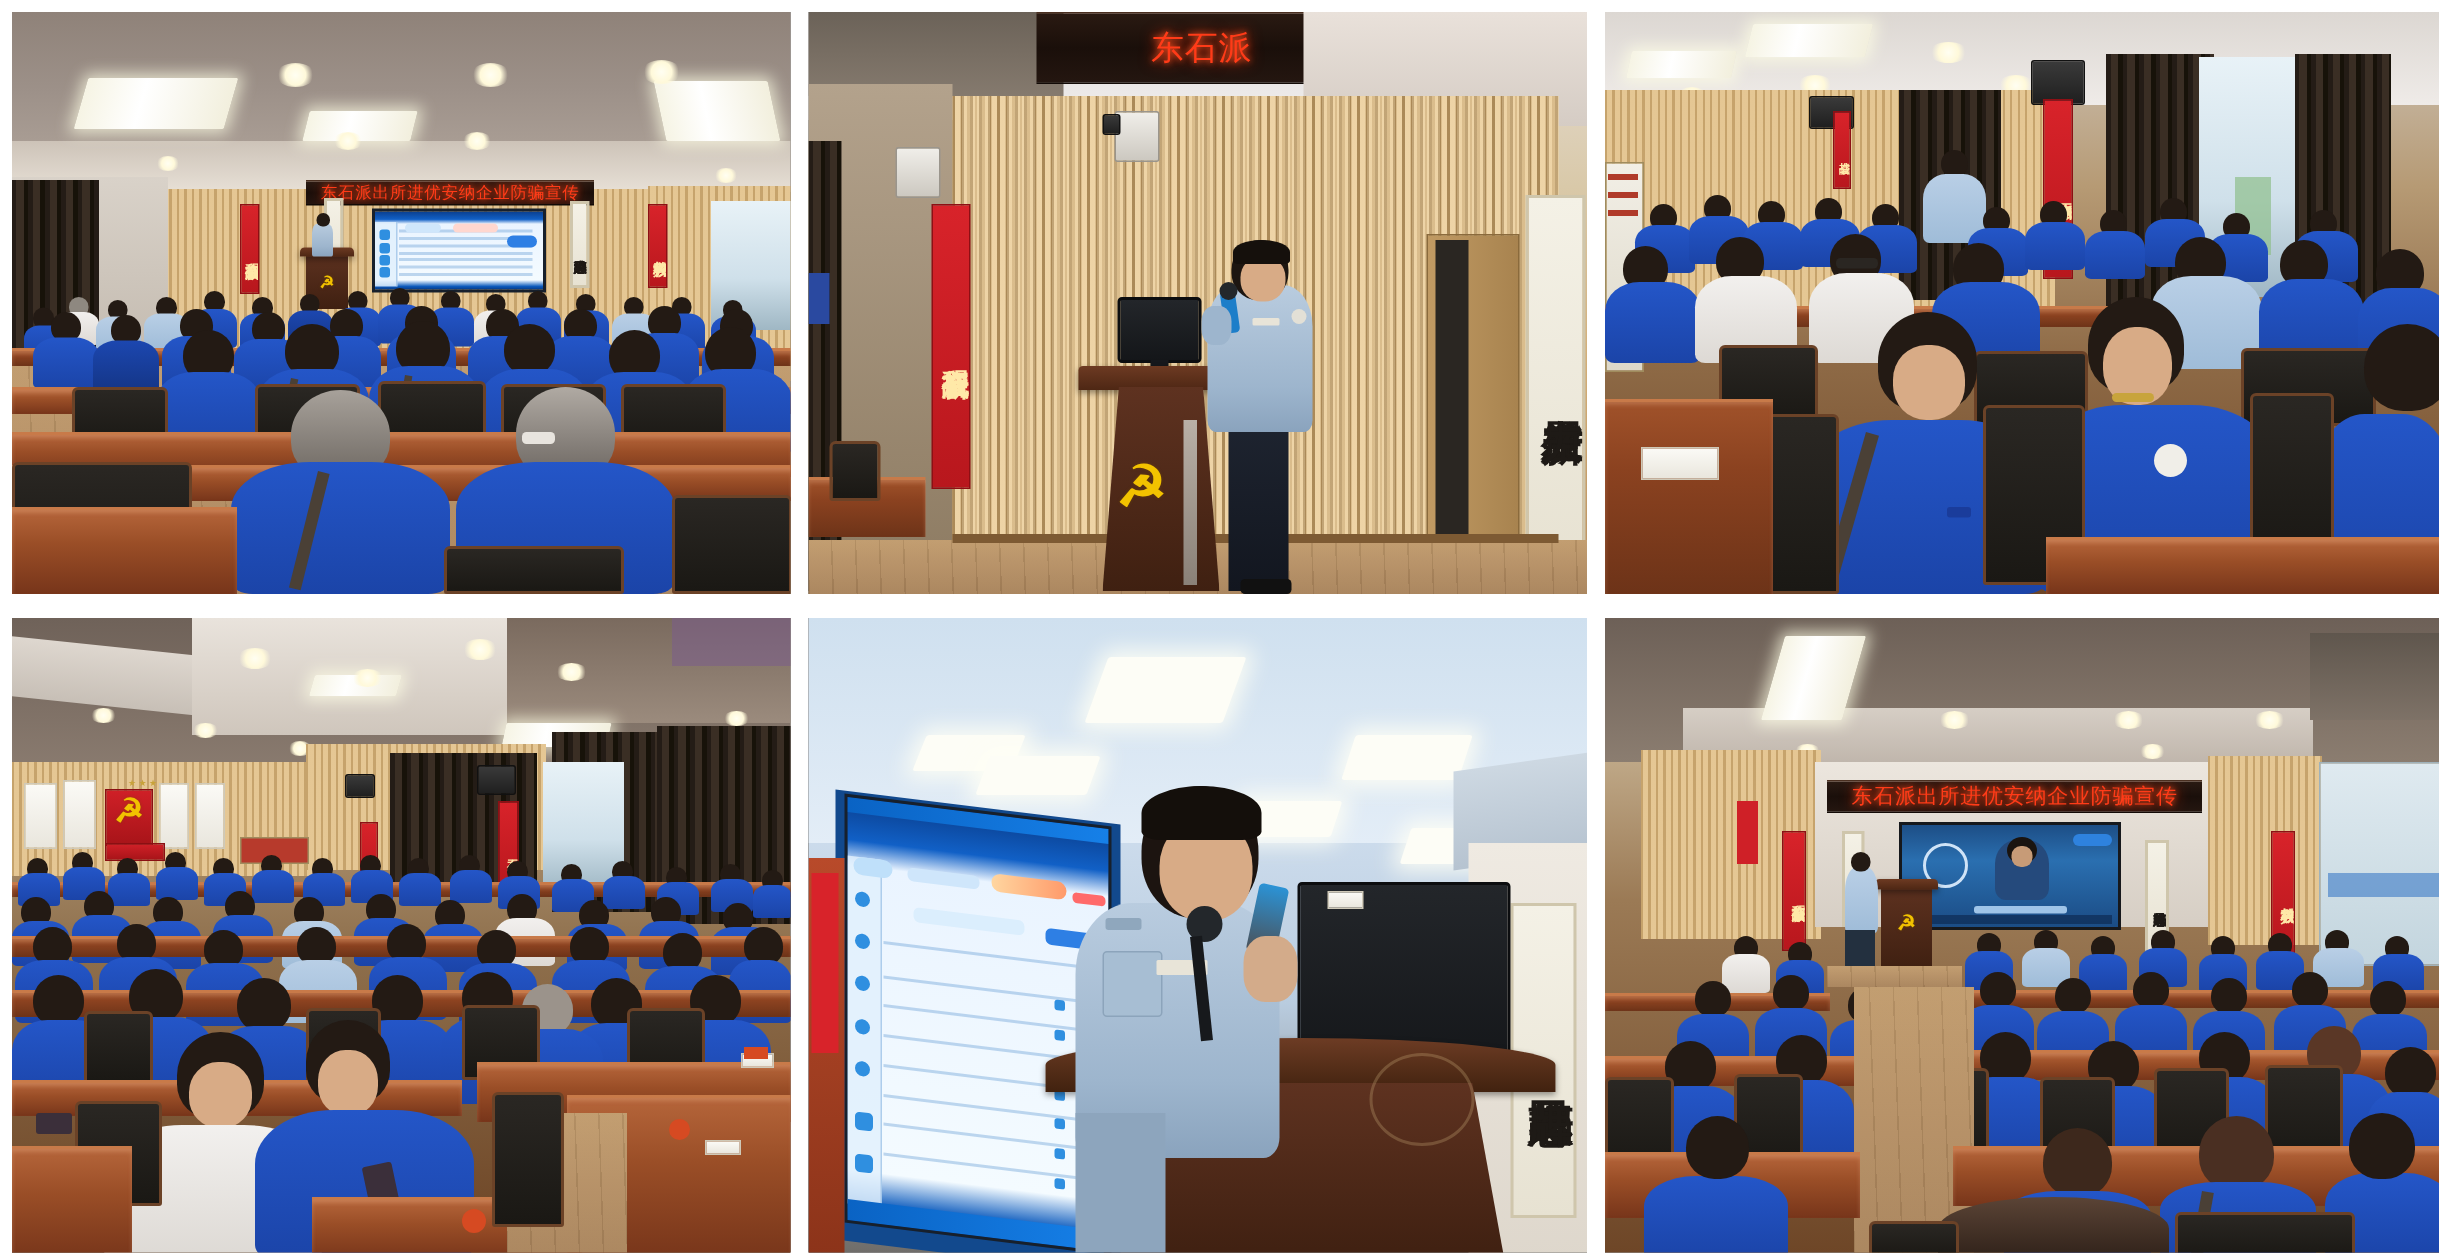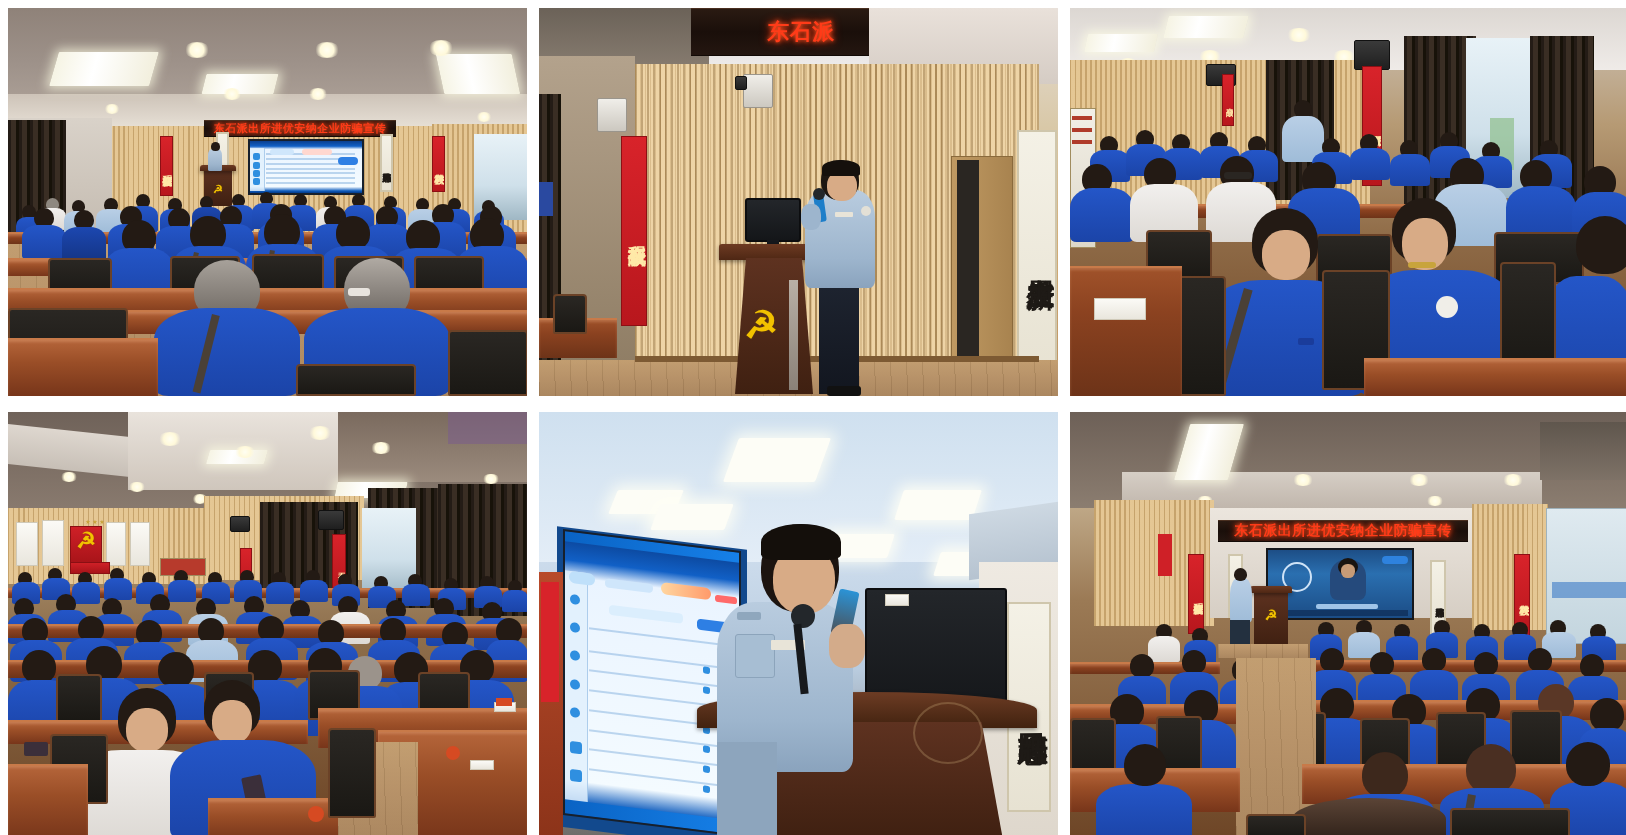--- a/index.html
+++ b/index.html
@@ -89,21 +89,21 @@
   .led-banner {
     position: absolute;
     background: linear-gradient(180deg,#2a1a12 0%,#1a0f0a 50%,#241610 100%);
     border-top: 1px solid #4a2f20;
     border-bottom: 1px solid #120a06;
     display: flex; align-items: center; justify-content: center;
     overflow: hidden;
   }
   .led-text {
     color: #ff3b18;
-    font-weight: bold;
+    font-weight: normal;
     white-space: nowrap;
     text-shadow: 0 0 4px #ff5a2a, 0 0 10px #ff2a00;
     letter-spacing: .5px;
   }
 
   
   .scroll-red {
     position: absolute;
     background: linear-gradient(180deg,#d8232a,#b8171d);
     border: 1px solid #8d0f14;

